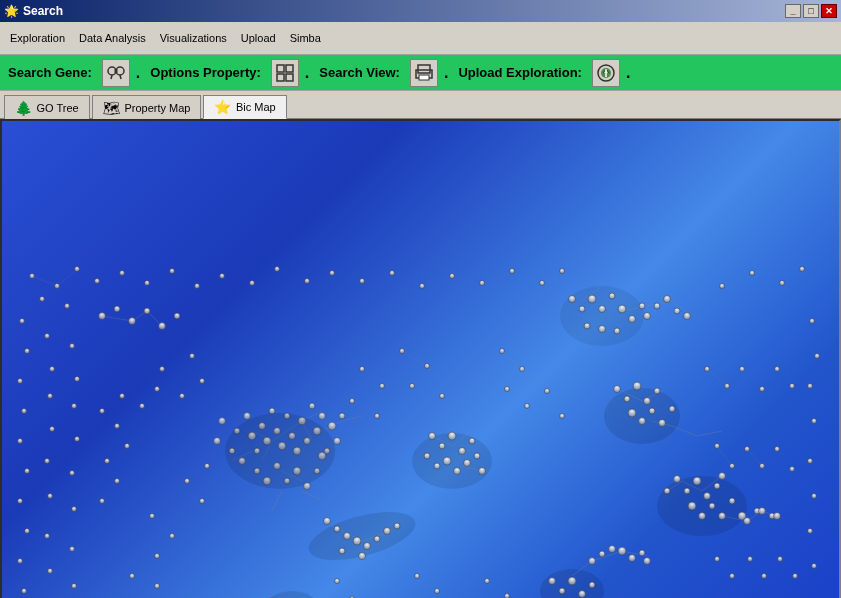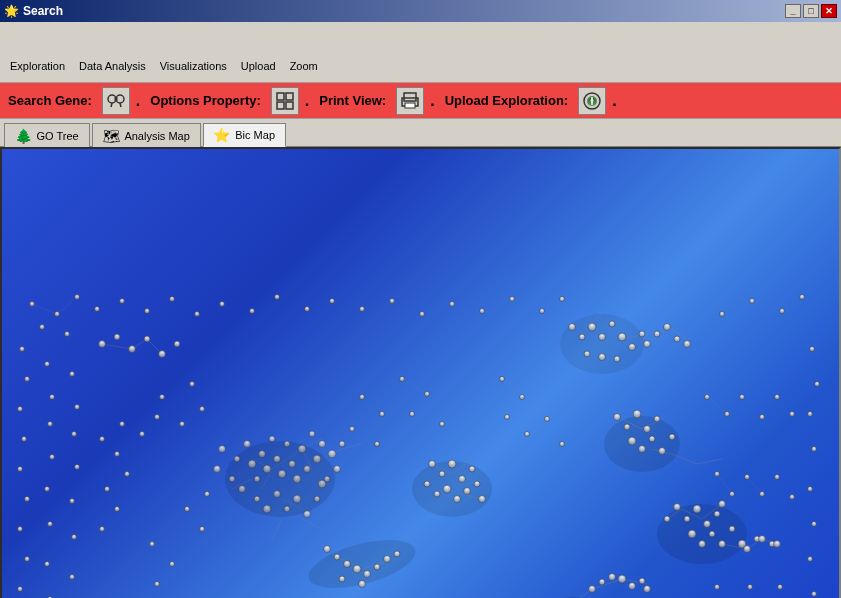--- a/index.html
+++ b/index.html
@@ -44,32 +44,31 @@
 
     
     #menubar {
       height: 20px;
       background: #d4d0c8;
       display: flex;
       align-items: center;
       padding: 16px 4px;
       gap: 2px;
       border-bottom: 1px solid #a0a0a0;
-      margin-top: 28px;
     }
     .menu-item {
       padding: 2px 6px;
       cursor: pointer;
       font-size: 11px;
     }
 
     
     #toolbar {
       height: 36px;
-      background: #ef4444;
+      background: #22c55e;
       display: flex;
       align-items: center;
       padding: 2px 8px;
       gap: 10px;
       border-bottom: 1px solid #a0a0a0;
     }
     .toolbar-label {
       font-size: 13px;
       font-weight: bold;
       color: black;
@@ -153,21 +152,21 @@
     <div class="title-btn maximize">□</div>
     <div class="title-btn close">✕</div>
   </div>
 </div>
 
 <div id="menubar">
   <div class="menu-item">Exploration</div>
   <div class="menu-item">Data Analysis</div>
   <div class="menu-item">Visualizations</div>
   <div class="menu-item">Upload</div>
-  <div class="menu-item">Zoom</div>
+  <div class="menu-item">Simba</div>
 </div>
 
 <div id="toolbar">
   <span class="toolbar-label">Search Gene:</span>
   <div class="toolbar-icon">
     <svg width="20" height="20" viewBox="0 0 20 20">
       <circle cx="6" cy="8" r="4" fill="none" stroke="#333" stroke-width="1.5"></circle>
       <circle cx="14" cy="8" r="4" fill="none" stroke="#333" stroke-width="1.5"></circle>
       <rect x="8.5" y="6" width="3" height="4" fill="#333"></rect>
       <line x1="6" y1="12" x2="5" y2="16" stroke="#333" stroke-width="1.5"></line>
@@ -180,21 +179,21 @@
   <div class="toolbar-icon">
     <svg width="20" height="20" viewBox="0 0 20 20">
       <rect x="2" y="2" width="7" height="7" fill="none" stroke="#333" stroke-width="1.5"></rect>
       <rect x="11" y="2" width="7" height="7" fill="none" stroke="#333" stroke-width="1.5"></rect>
       <rect x="2" y="11" width="7" height="7" fill="none" stroke="#333" stroke-width="1.5"></rect>
       <rect x="11" y="11" width="7" height="7" fill="none" stroke="#333" stroke-width="1.5"></rect>
     </svg>
   </div>
   <span class="toolbar-dot">.</span>
 
-  <span class="toolbar-label">Print View:</span>
+  <span class="toolbar-label">Search View:</span>
   <div class="toolbar-icon">
     <svg width="20" height="20" viewBox="0 0 20 20">
       <rect x="4" y="2" width="12" height="8" fill="none" stroke="#333" stroke-width="1.5"></rect>
       <rect x="2" y="7" width="16" height="8" fill="none" stroke="#333" stroke-width="1.5"></rect>
       <rect x="5" y="12" width="10" height="5" fill="white" stroke="#333" stroke-width="1"></rect>
     </svg>
   </div>
   <span class="toolbar-dot">.</span>
 
   <span class="toolbar-label">Upload Exploration:</span>
@@ -209,21 +208,21 @@
   <span class="toolbar-dot">.</span>
 </div>
 
 <div id="tabbar">
   <div class="tab">
     <span class="tab-icon">🌲</span>
     <span>GO Tree</span>
   </div>
   <div class="tab">
     <span class="tab-icon">🗺</span>
-    <span>Analysis Map</span>
+    <span>Property Map</span>
   </div>
   <div class="tab active">
     <span class="tab-icon">⭐</span>
     <span>Bic Map</span>
   </div>
 </div>
 
 <div id="canvas-area">
   <svg id="network-canvas" xmlns="http://www.w3.org/2000/svg">
 

